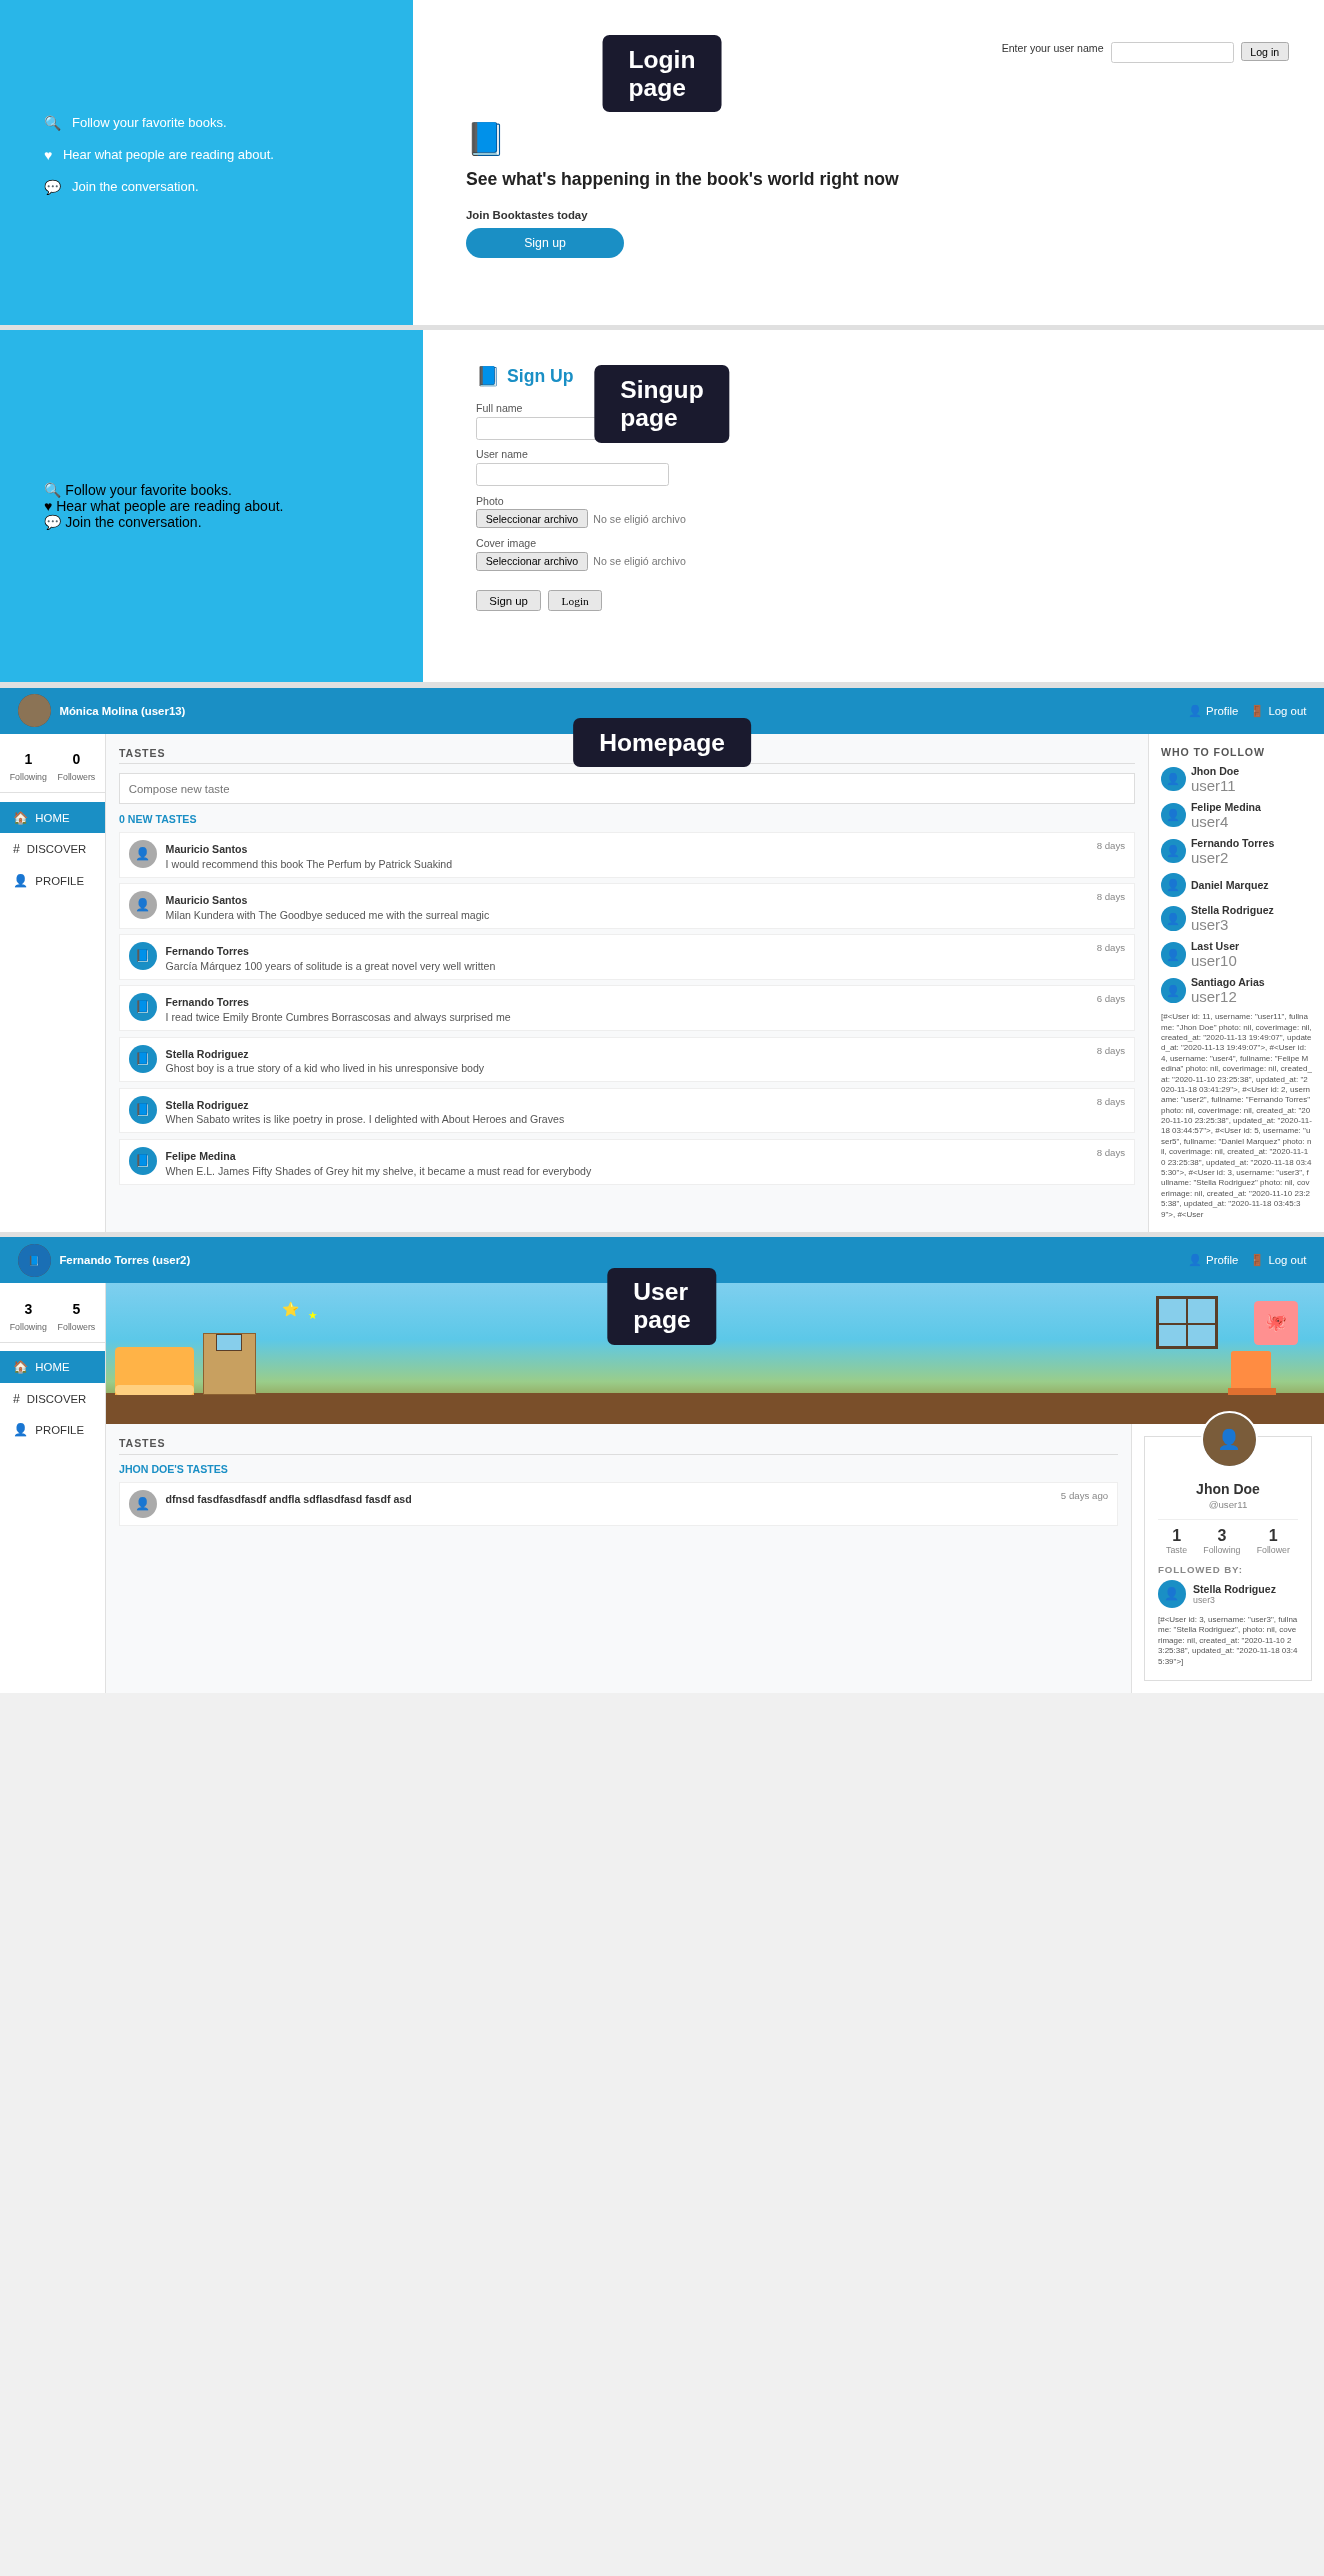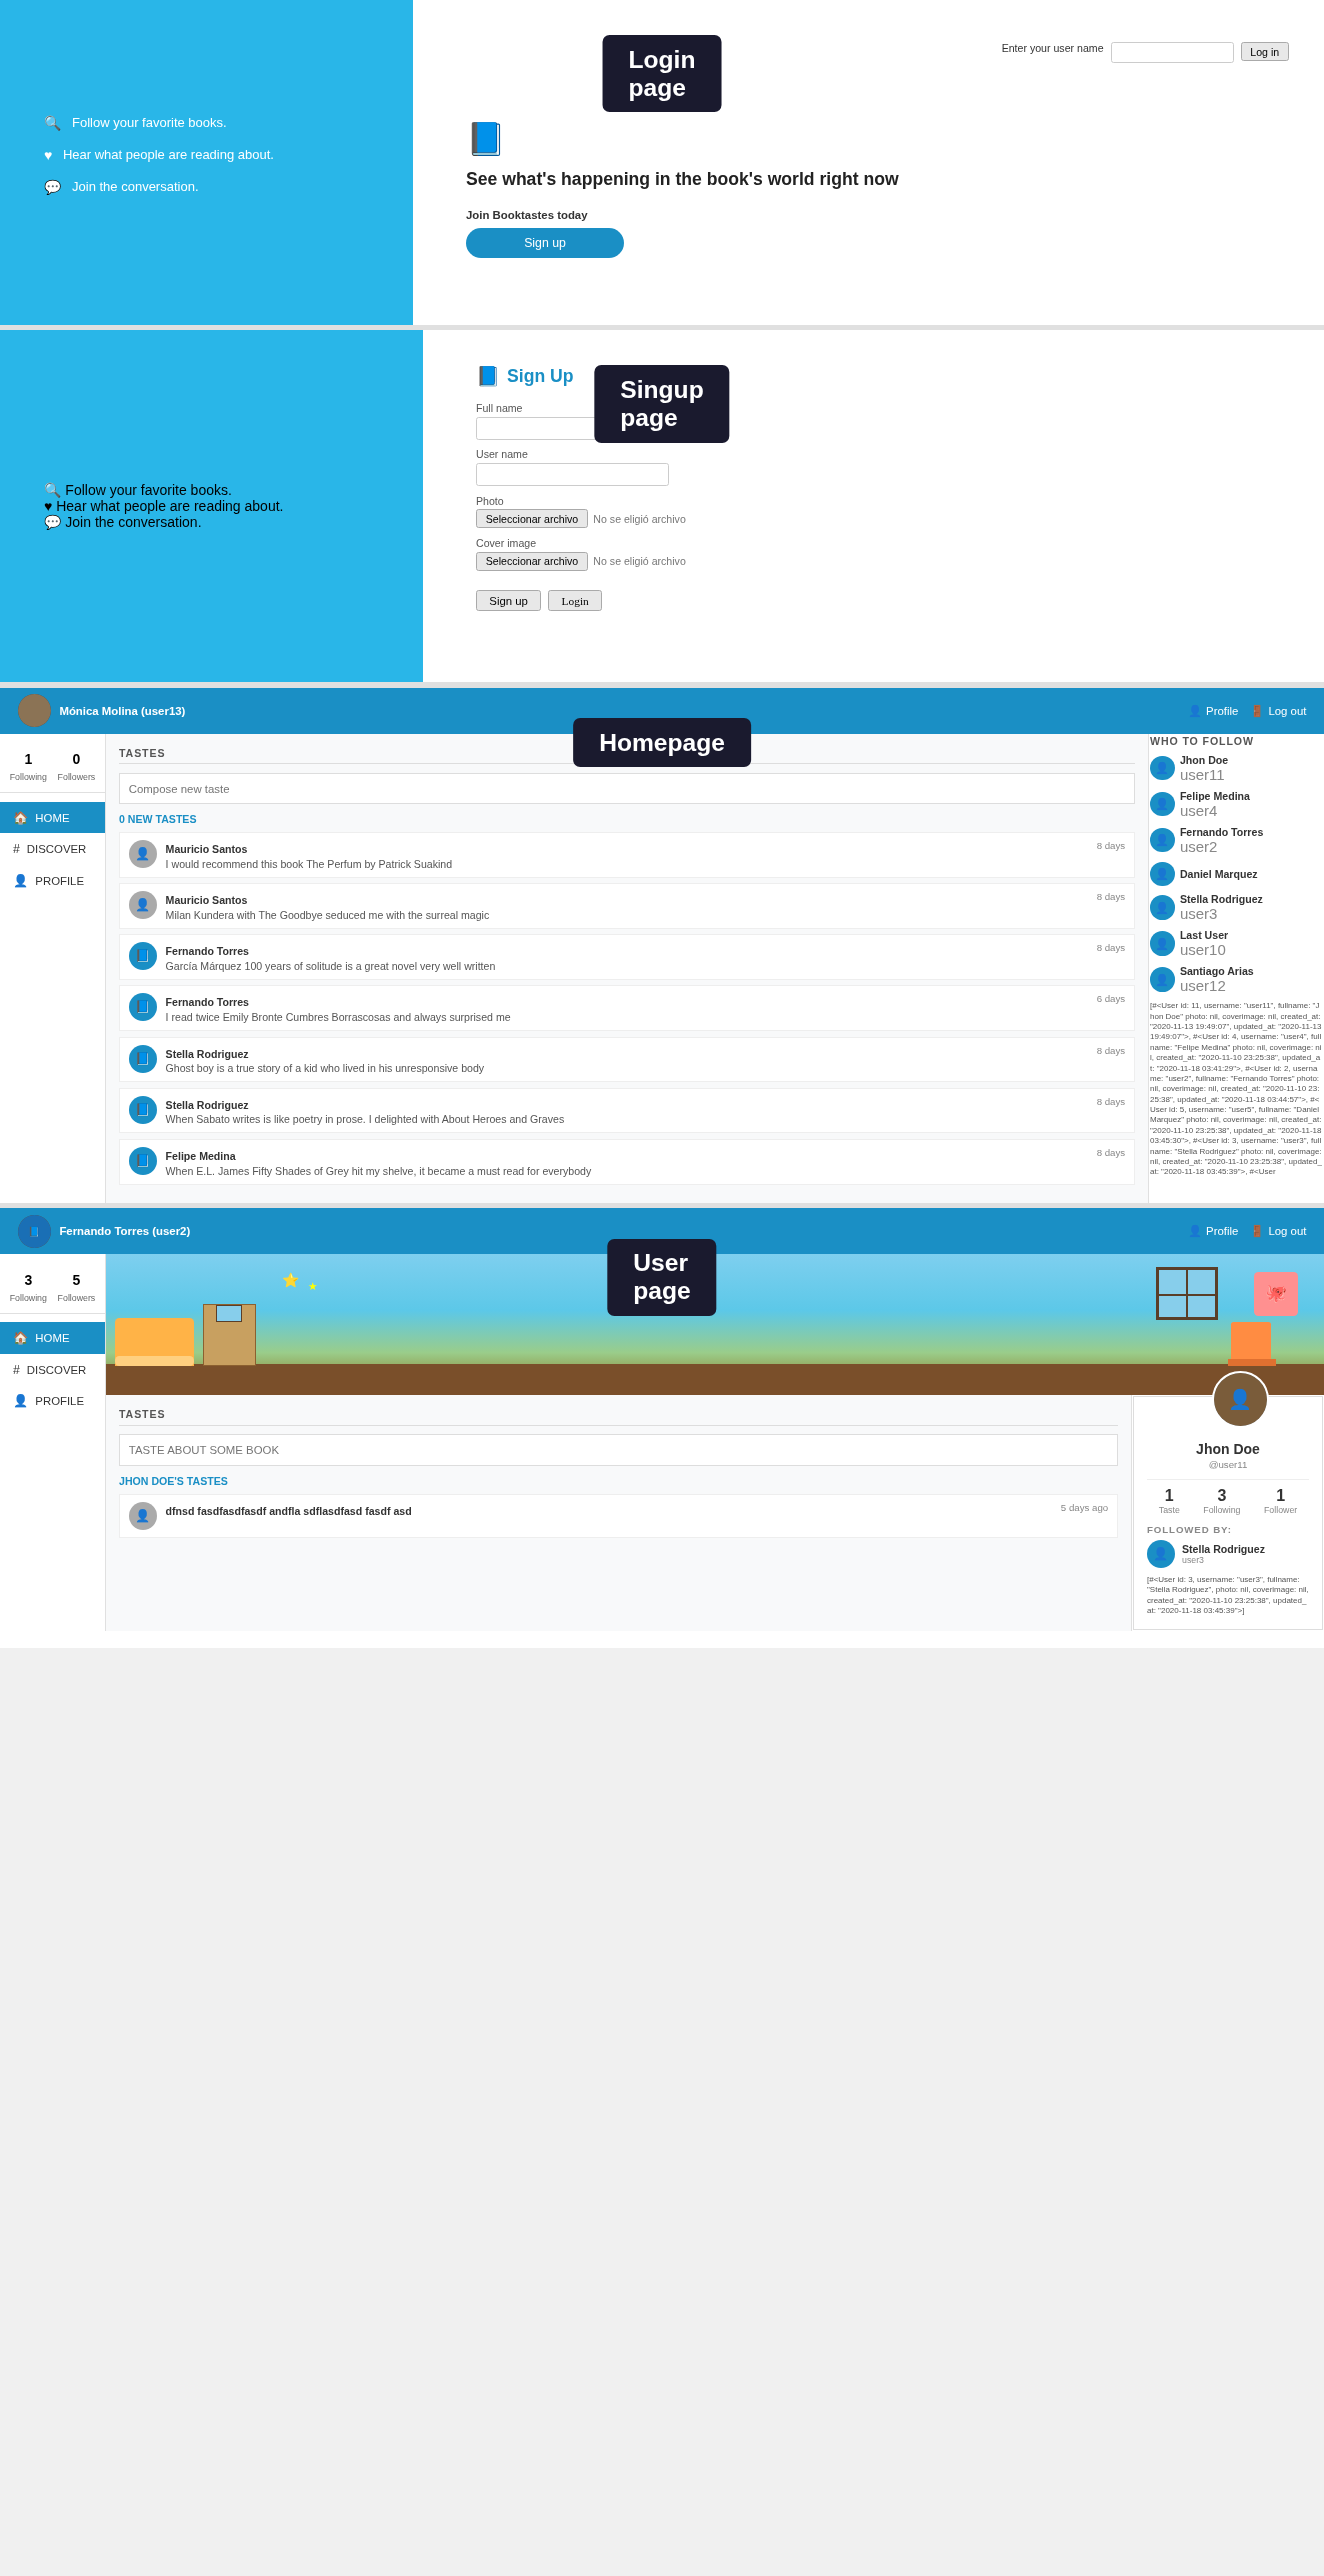--- a/index.html
+++ b/index.html
@@ -378,21 +378,21 @@
       float: right;
     }
     .taste-text {
       font-size: 10.6px;
       color: #555;
       margin-top: 1.8px;
     }
 
     .right-panel {
       width: 176px;
-      padding: 1px;
+      padding: 12px;
       background: white;
       border-left: 0.9px solid #e0e0e0;
     }
     .who-to-follow {
       font-size: 10.6px;
       font-weight: bold;
       color: #555;
       letter-spacing: 0.9px;
       margin-bottom: 7px;
     }
@@ -881,23 +881,20 @@
 
         <div style="position:absolute;top:17.6px;left:176px;color:yellow;font-size:14px;">⭐</div>
         <div style="position:absolute;top:26px;left:202px;color:yellow;font-size:10.6px;">★</div>
 
         <div style="position:absolute;top:17.6px;right:26px;width:44px;height:44px;background:#ff9090;border-radius:4.4px;display:flex;align-items:center;justify-content:center;font-size:17.6px;">🐙</div>
       </div>
 
       <div style="display:flex;">
         <div class="main-content" style="flex:1;">
           <div class="tastes-header">TASTES</div>
-          <div class="compose-box">
-            <input type="text" placeholder="TASTE ABOUT SOME BOOK" style="">
-          </div>
           <div class="new-tastes-label">JHON DOE'S TASTES</div>
           <div id="userpage-tastes">
               <div class="taste-item">
       <div class="taste-avatar" style="background:#aaa;color:white;font-size:12.3px;display:flex;align-items:center;justify-content:center;">👤</div>
       <div class="taste-body">
         <span class="taste-user">dfnsd fasdfasdfasdf andfla sdflasdfasd fasdf asd</span>
         <span class="taste-time">5 days ago</span>
       </div>
     </div>
             </div>

